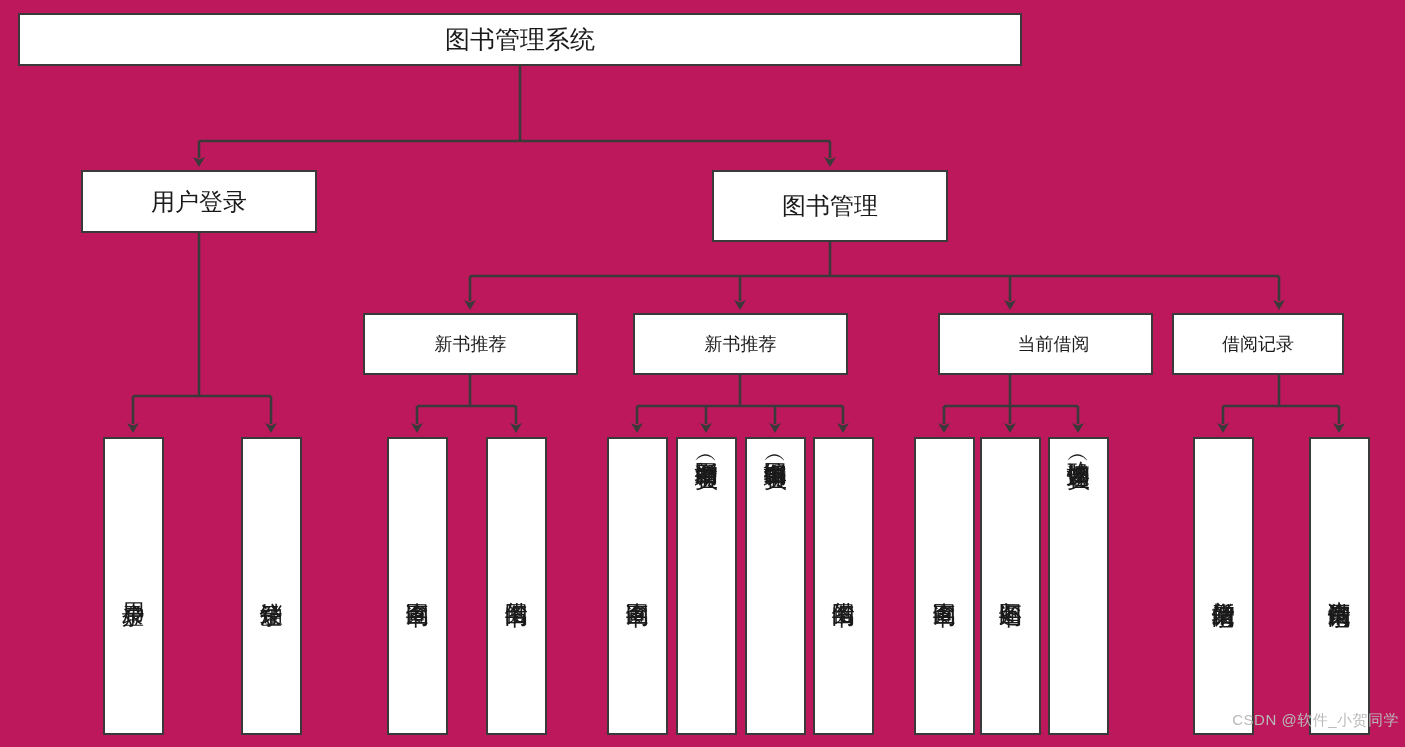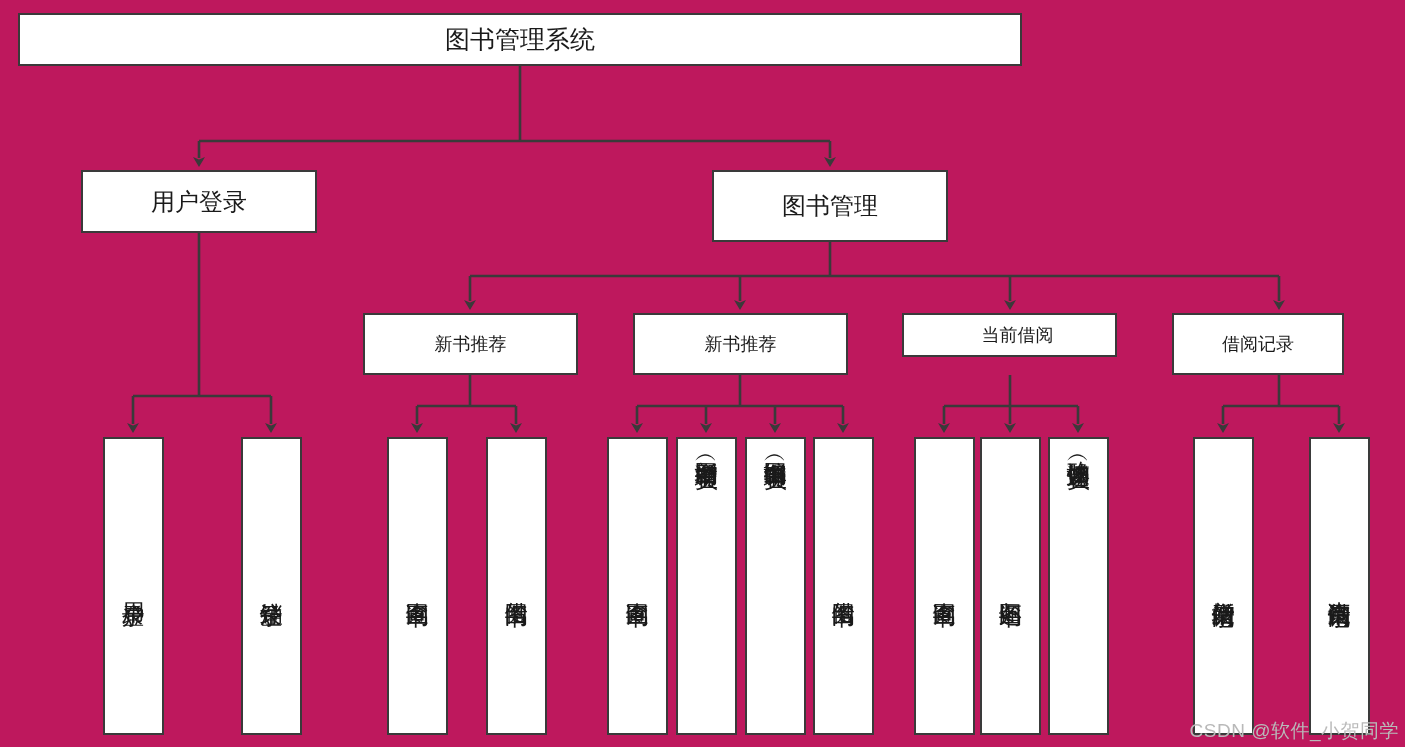--- a/index.html
+++ b/index.html
@@ -58,22 +58,22 @@
     white-space: nowrap;
     text-align: center;
   }
   .leaf.center-v {
     align-items: center;
     padding-top: 0;
   }
   .watermark {
     position: absolute;
     right: 6px;
-    bottom: 3px;
-    font-size: 19px;
+    bottom: 17px;
+    font-size: 15px;
     color: #b9b9b9;
     letter-spacing: 0.5px;
     white-space: nowrap;
   }
 </style>
 </head>
 <body>
 
 <div id="canvas">
 
@@ -137,21 +137,21 @@
   <div class="node lvl2" style="left:712px; top:170px; width:236px; height:72px;">
     <span>图书管理</span>
   </div>
 
   <div class="node lvl3" style="left:363px; top:313px; width:215px; height:62px;">
     <span>新书推荐</span>
   </div>
   <div class="node lvl3" style="left:633px; top:313px; width:215px; height:62px;">
     <span>新书推荐</span>
   </div>
-  <div class="node lvl3" style="left:902px; top:313px; width:215px; height:44px;padding-left:16px;">
+  <div class="node lvl3" style="left:938px; top:313px; width:215px; height:62px;padding-left:16px;">
     <span>当前借阅</span>
   </div>
   <div class="node lvl3" style="left:1172px; top:313px; width:172px; height:62px;">
     <span>借阅记录</span>
   </div>
 
   <div class="node leaf center-v" style="left:103px; top:437px; width:61px; height:298px;">
     <span class="vtext">用户登录</span>
   </div>
   <div class="node leaf center-v" style="left:241px; top:437px; width:61px; height:298px;">

